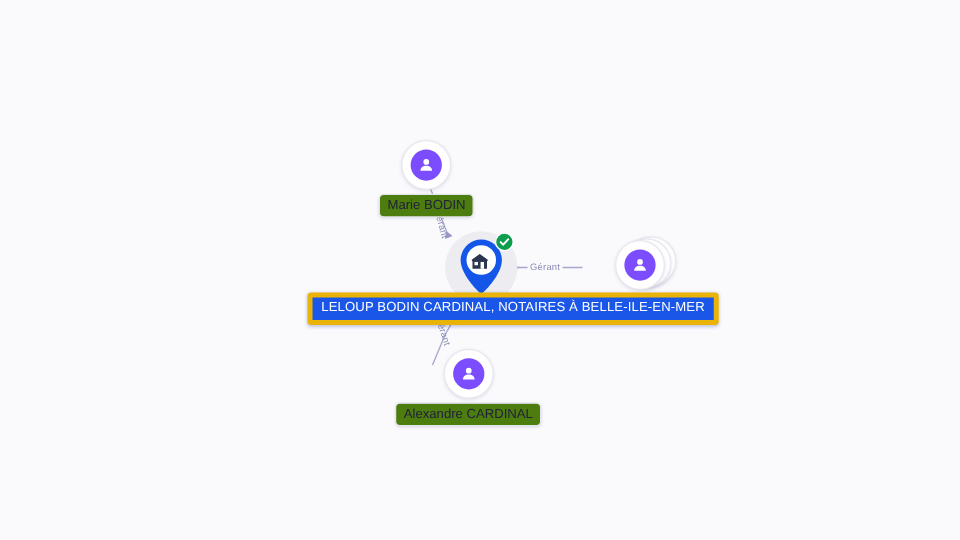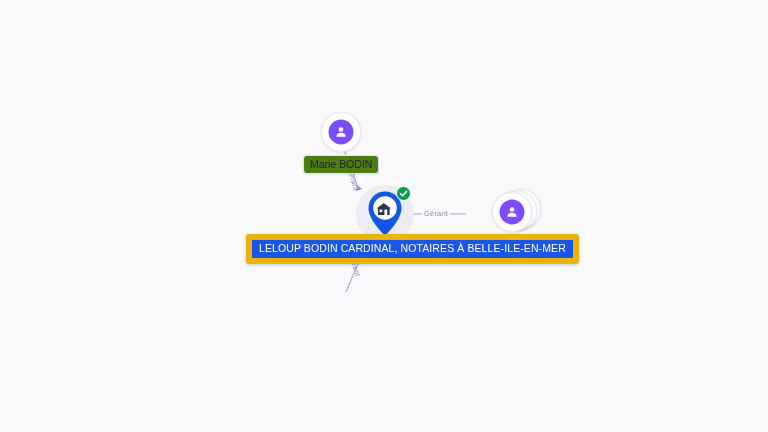--- a/index.html
+++ b/index.html
@@ -129,21 +129,21 @@
     white-space: nowrap;
     box-shadow: 0 1px 2px rgba(40, 40, 90, 0.10);
   }
 
   .company-label {
     position: absolute;
     left: 246px;
     top: 234px;
     background: #1a56e8;
     color: #ffffff;
-    border: 6px solid #eab308;
+    border: 4px solid #eab308;
     border-radius: 3px;
     padding: 2px 7px 3px 7px;
     font-size: 10.5px;
     line-height: 13px;
     white-space: nowrap;
     letter-spacing: 0.1px;
     box-shadow: 0 1px 3px rgba(20, 40, 120, 0.25);
     z-index: 40;
   }
 
@@ -223,20 +223,32 @@
       <div class="avatar-circle">
         <svg width="15" height="15" viewBox="0 0 24 24" fill="#ffffff">
           <circle cx="12" cy="8" r="3.7"></circle>
           <path d="M4.6 19.4c0-4.1 3.3-6.4 7.4-6.4s7.4 2.3 7.4 6.4z"></path>
         </svg>
       </div>
     </div>
     <div class="node-label">Elisabeth LELOUP</div>
   </div>
 
+  <div class="node" style="left:316px; top:279px;">
+    <div class="avatar-shell">
+      <div class="avatar-card"></div>
+      <div class="avatar-circle">
+        <svg width="15" height="15" viewBox="0 0 24 24" fill="#ffffff">
+          <circle cx="12" cy="8" r="3.7"></circle>
+          <path d="M4.6 19.4c0-4.1 3.3-6.4 7.4-6.4s7.4 2.3 7.4 6.4z"></path>
+        </svg>
+      </div>
+    </div>
+    <div class="node-label">Alexandre CARDINAL</div>
+  </div>
 
   <div class="node" style="left:356px; top:185px; z-index:30;">
     <div class="pin-shell">
       <div class="pin-halo"></div>
       <div class="pin-mark">
         <svg width="40" height="48" viewBox="0 0 40 48">
           <path d="M20 2.5C10.9 2.5 3.5 9.9 3.5 19c0 11.6 13.5 24.6 15.2 26.2a1.9 1.9 0 0 0 2.6 0C23 43.6 36.5 30.6 36.5 19 36.5 9.9 29.1 2.5 20 2.5z" fill="#1457e8"></path>
           <circle cx="20" cy="19" r="11.8" fill="#ffffff"></circle>
           <g fill="#2c3550" transform="translate(12.2,12.5) scale(0.66)">
             <path d="M1.2 20.5V9.3L10 3.2l8.8 6.1v11.2z" fill="#2c3550"></path>

